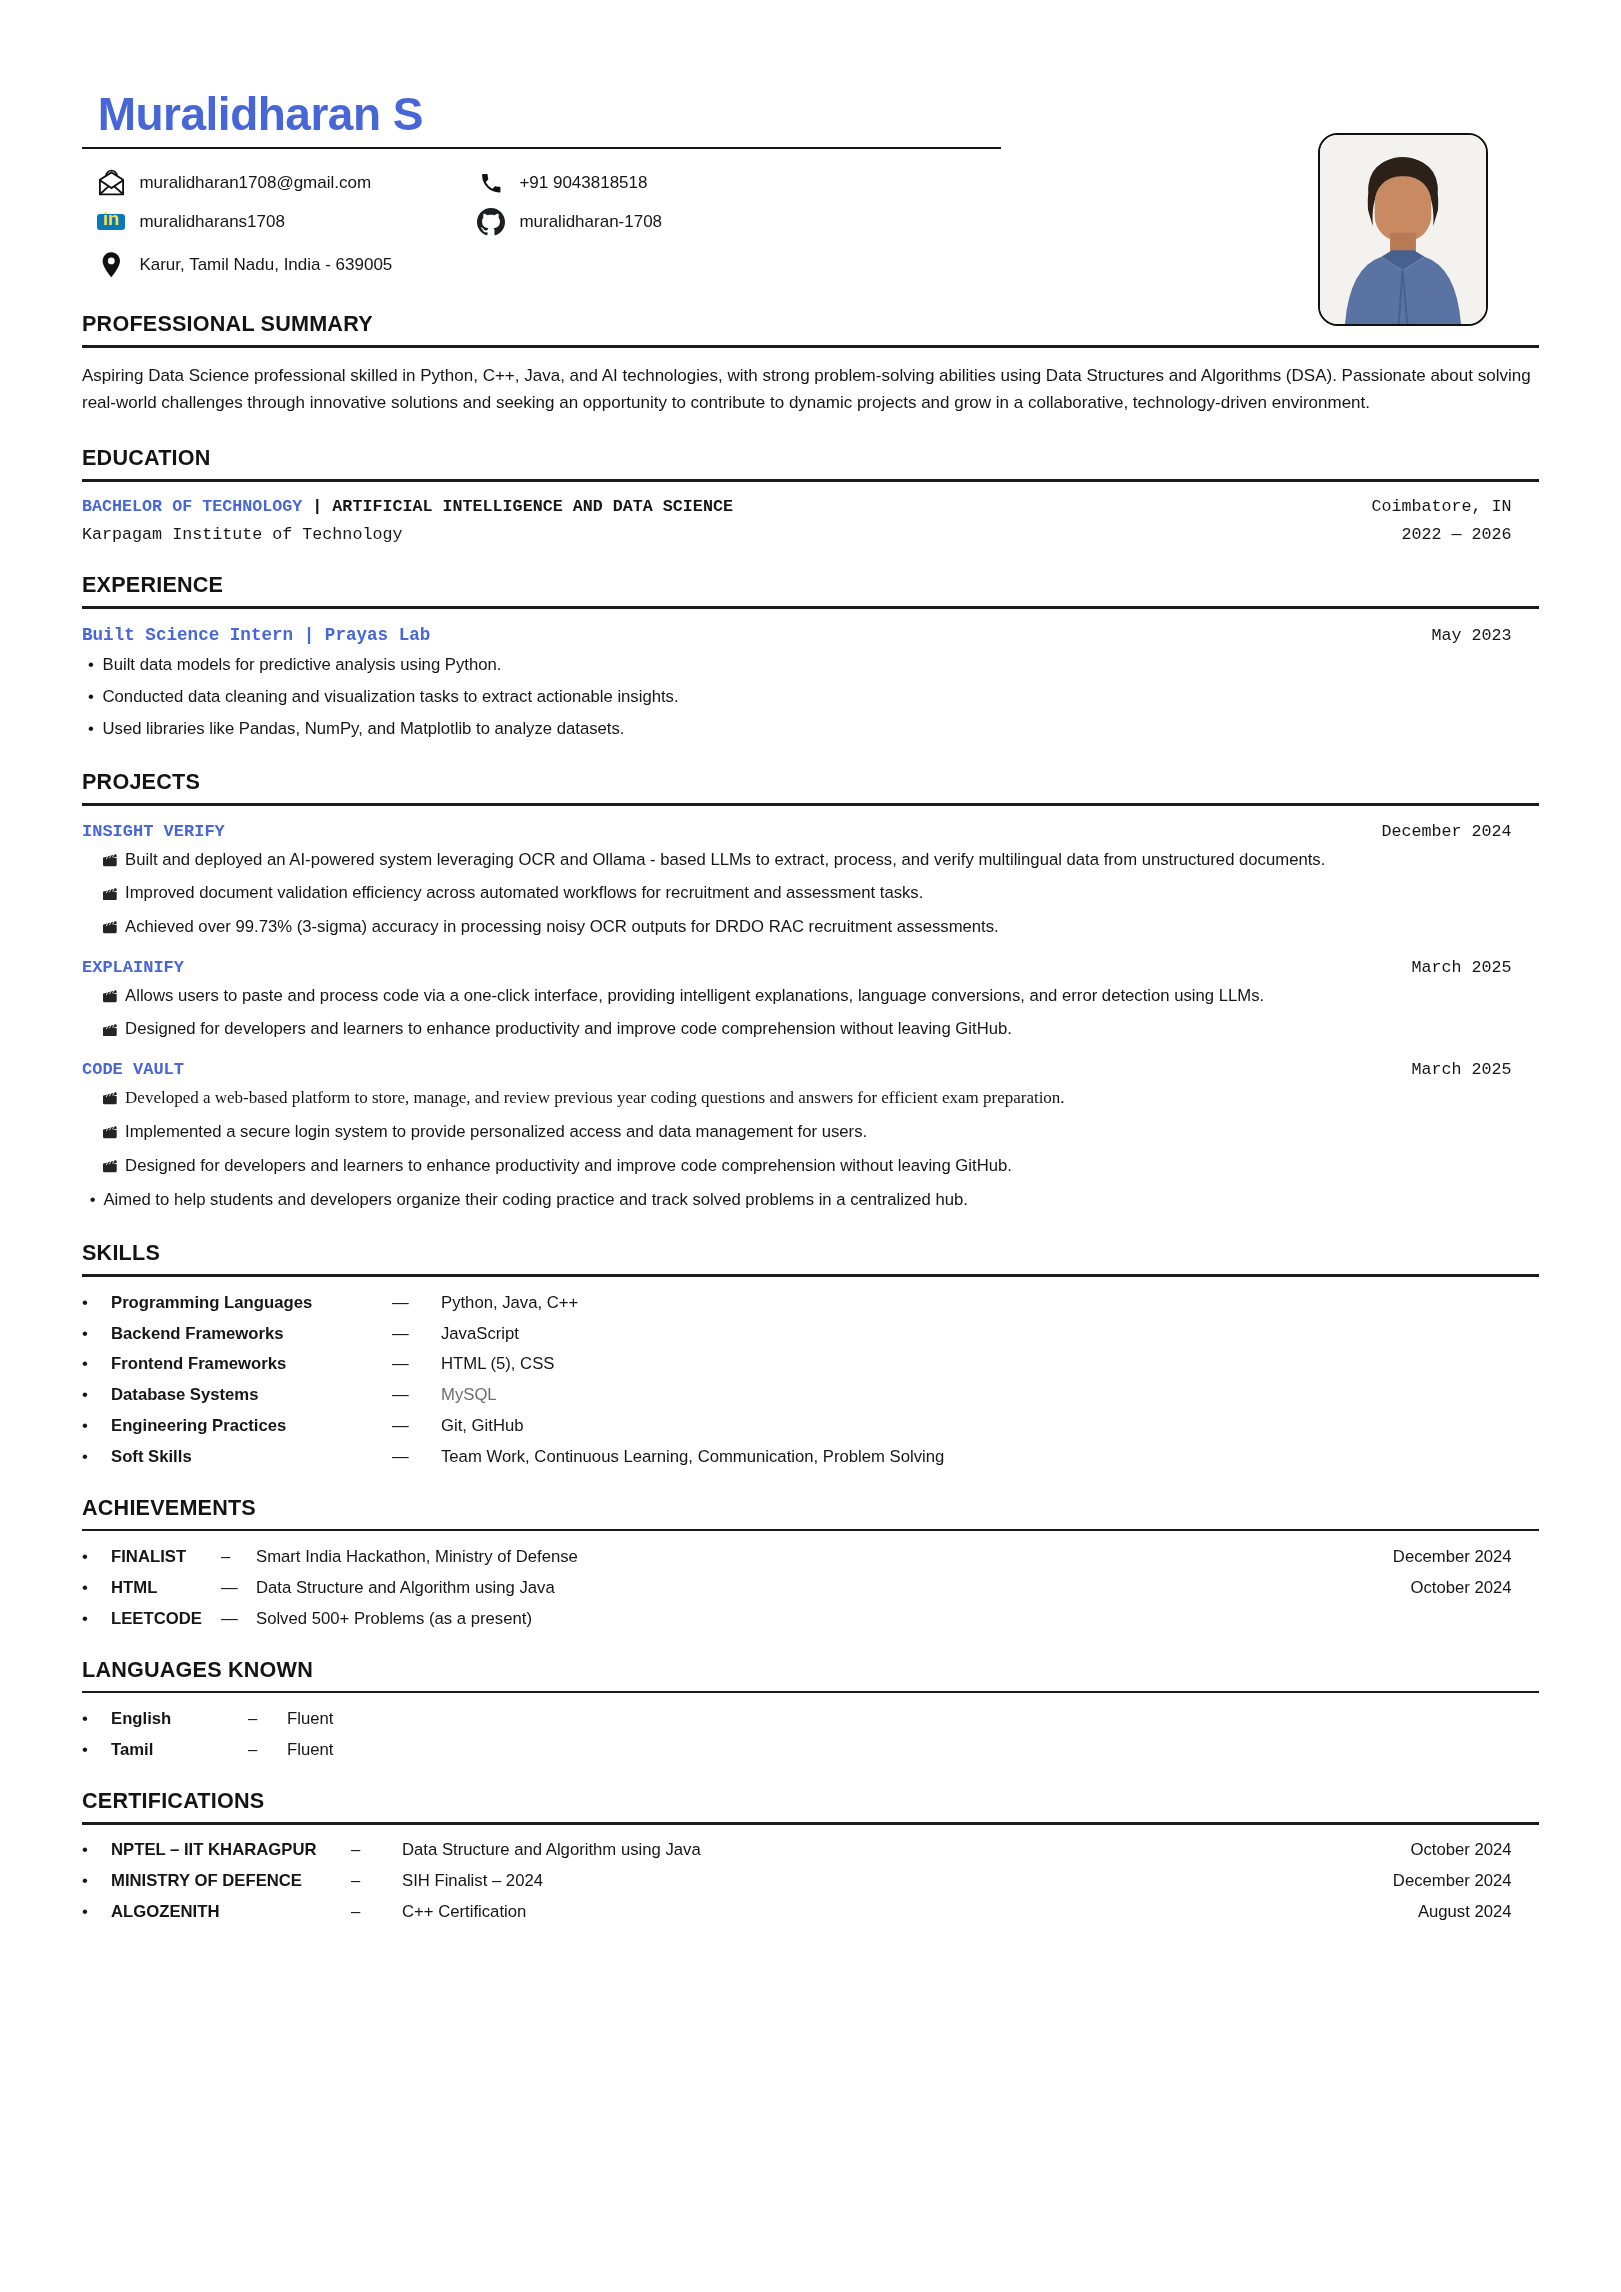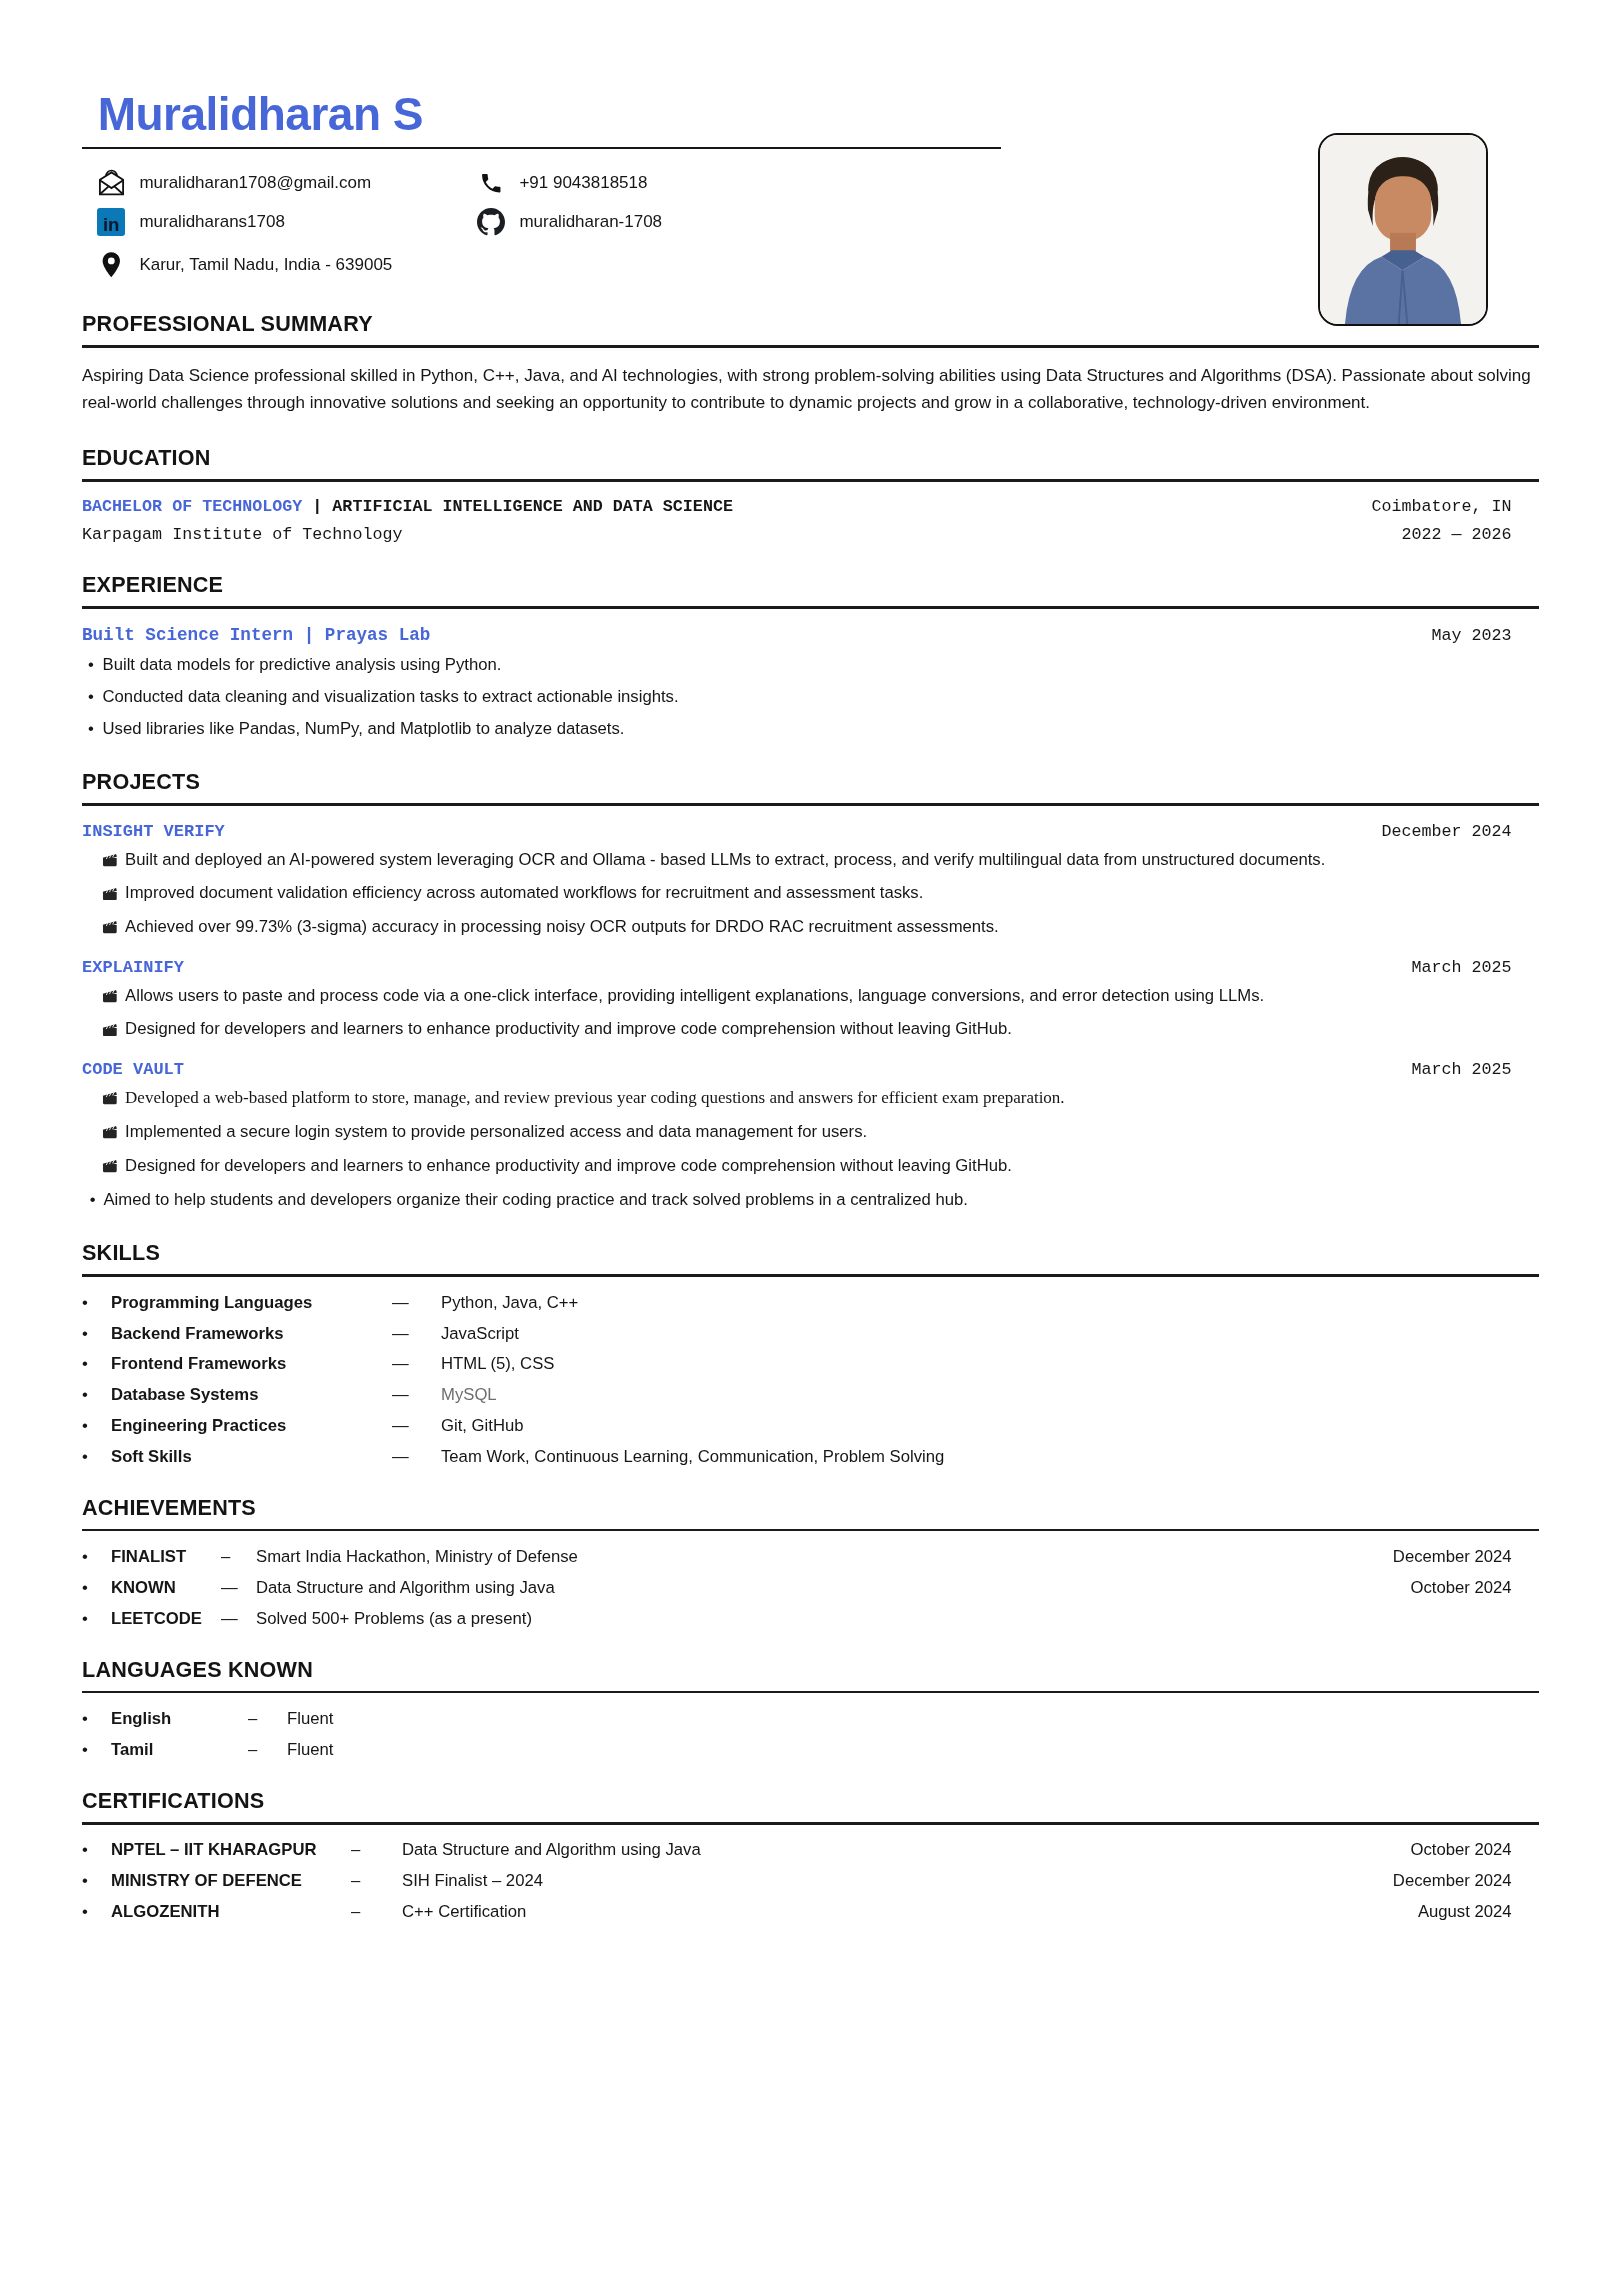--- a/index.html
+++ b/index.html
@@ -16,22 +16,22 @@
     color:#4766d8; letter-spacing:-0.5px; line-height:1.08;
   }
   .name-rule { width:919px; height:2.9px; background:#161616; margin-top:6.9px; }
 
   .contact { margin-top:15.7px; margin-left:13.7px; width:961px;
     display:grid; grid-template-columns:380px 1fr; row-gap:2.9px; }
   .c-item { display:flex; align-items:center; gap:12.7px; font-size:17px; height:36px; }
   .c-item.loc { grid-column:1 / span 2; margin-top:4px; }
   .icon-box { width:31px; display:flex; justify-content:center; align-items:center; flex:none; }
   .li-badge {
-    width:28px; height:28px; background:#0b78b8; border-radius:2.9px;
-    color:#0f172a; font-weight:700; font-size:18.6px; display:flex;
+    width:28px; height:16px; background:#0b78b8; border-radius:2.9px;
+    color:#fde047; font-weight:700; font-size:18.6px; display:flex;
     align-items:flex-end; justify-content:center; line-height:1.25;
   }
   .photo {
     position:absolute; left:1318px; top:133px; width:170px; height:193px;
     border:2.9px solid #111; border-radius:19.6px; overflow:hidden; background:#f3f1ec;
   }
   .photo svg { display:block; width:100%; height:100%; }
 
   
   .section { margin-top:28px; }
@@ -312,21 +312,21 @@
     <div class="sec-rule"></div>
     <div class="grid-row ach-row">
         <span class="bu">•</span>
         <span class="lab">FINALIST</span>
         <span class="da">–</span>
         <span class="val">Smart India Hackathon, Ministry of Defense</span>
         <span class="dt">December 2024</span>
       </div>
     <div class="grid-row ach-row">
         <span class="bu">•</span>
-        <span class="lab">KNOWN</span>
+        <span class="lab">HTML</span>
         <span class="da">—</span>
         <span class="val">Data Structure and Algorithm using Java</span>
         <span class="dt">October 2024</span>
       </div>
     <div class="grid-row ach-row">
         <span class="bu">•</span>
         <span class="lab">LEETCODE</span>
         <span class="da">—</span>
         <span class="val">Solved 500+ Problems (as a present)</span>
         <span class="dt"></span>

